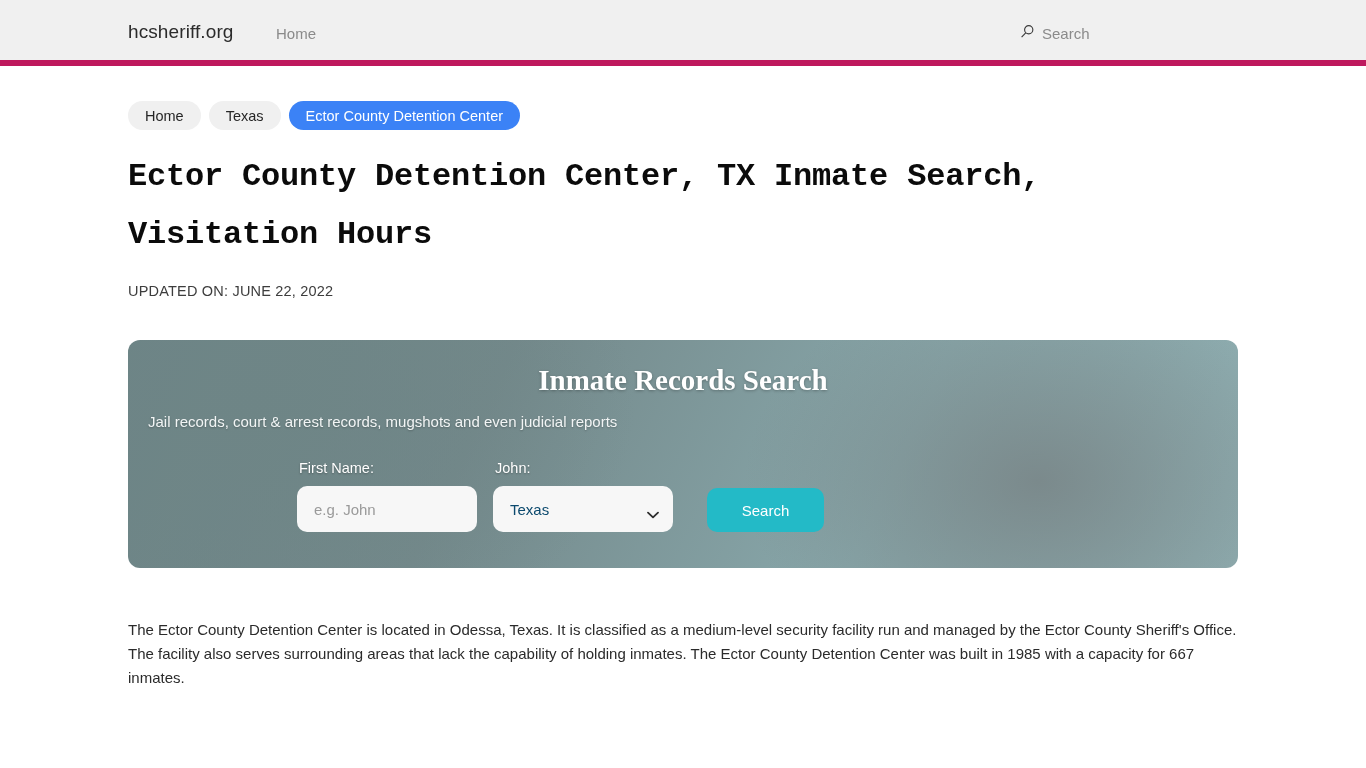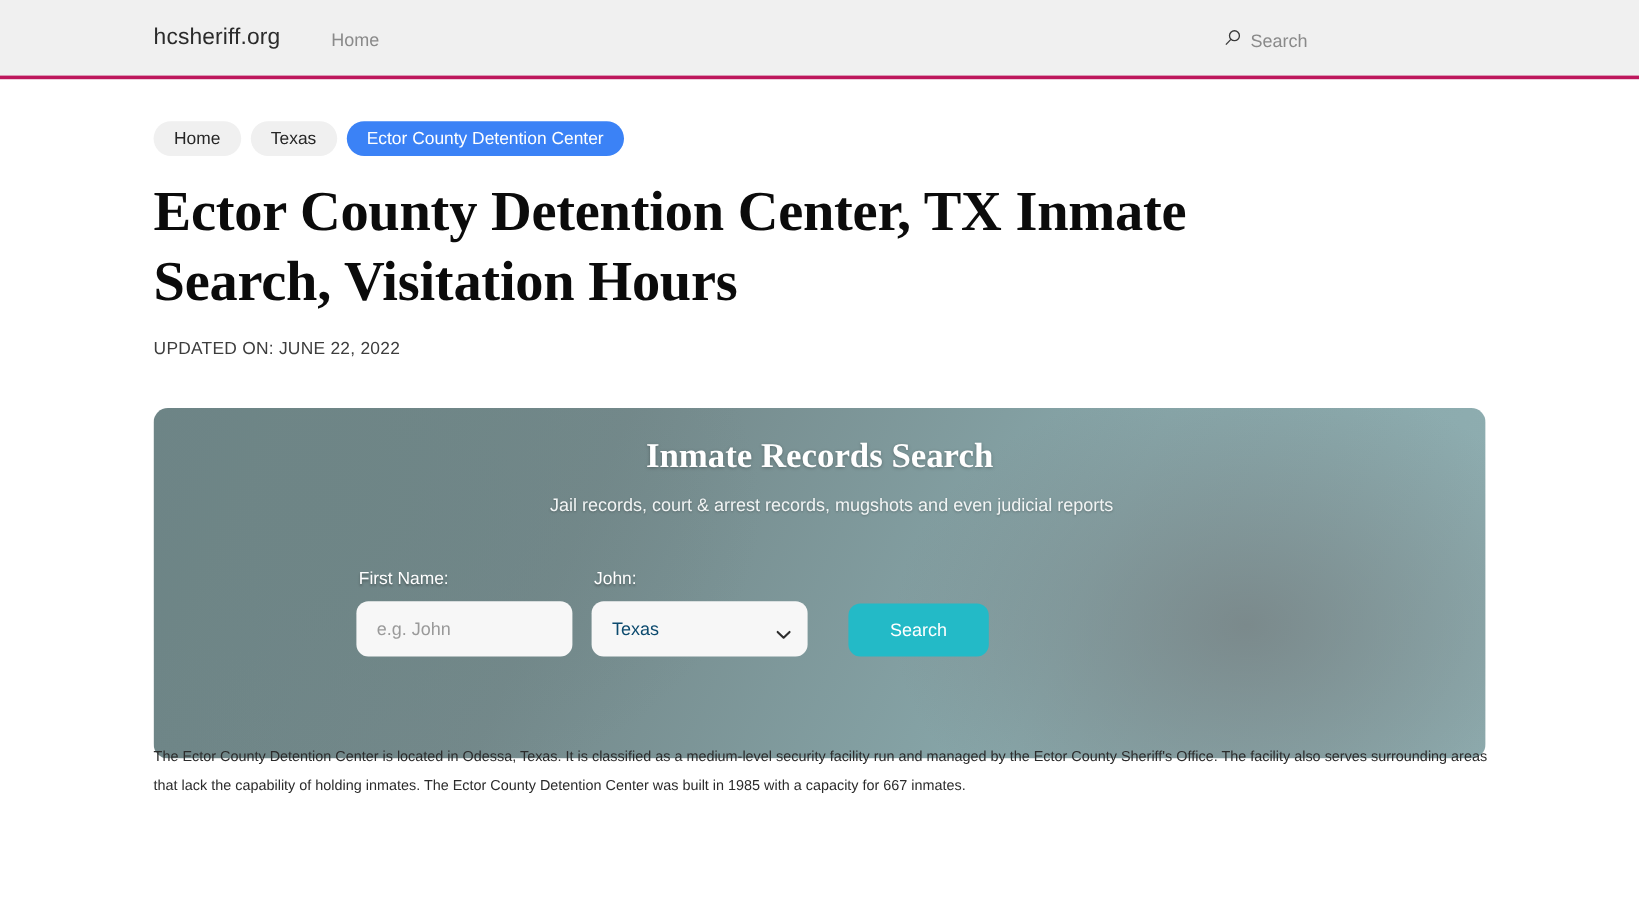--- a/index.html
+++ b/index.html
@@ -9,21 +9,21 @@
     background: #ffffff;
     font-family: "Liberation Sans", sans-serif;
     overflow: hidden;
   }
 
   
   .topbar {
     position: absolute; left: 0; top: 0;
     width: 1366px; height: 66px;
     background: #f0f0f0;
-    border-bottom: 3px solid #be185d;
+    border-bottom: 6px solid #be185d;
     text-decoration: underline;
   }
   .brand {
     position: absolute; left: 128px; top: 21px;
     font-size: 19px; color: #2b2b2b; letter-spacing: .1px;
     text-decoration: none;
   }
   .nav-home {
     position: absolute; left: 276px; top: 25px;
     font-size: 15px; color: #8a8a8a; text-decoration: none;
@@ -49,63 +49,62 @@
     background: #f0f0f0;
     text-decoration: none; white-space: nowrap;
   }
   .pill.active { background: #3b82f6; color: #ffffff; }
 
   
   .page-title {
     position: absolute; left: 128px; top: 148px;
     width: 990px;
     margin: 0;
-    font-family: Liberation Serif, serif;
+    font-family: Liberation Mono, monospace;
     font-weight: bold;
-    font-size: 47px;
+    font-size: 32px;
     line-height: 58px;
     letter-spacing: -.2px;
     color: #0b0b0b;
   }
   .updated {
     position: absolute; left: 128px; top: 283px;
     font-size: 14.5px; color: #3d3d3d; letter-spacing: .2px; text-align: center;
   }
 
   
   .hero {
     position: absolute; left: 128px; top: 340px;
-    width: 1110px; height: 292px;
+    width: 1110px; height: 228px;
     border-radius: 12px;
     overflow: hidden;
     background:
       radial-gradient(ellipse 420px 300px at 82% 62%, rgba(120,132,134,.85) 0%, rgba(140,171,174,0) 70%),
       radial-gradient(ellipse 520px 360px at 12% 28%, rgba(110,133,134,.95) 0%, rgba(110,133,134,0) 72%),
       linear-gradient(115deg, #6c8486 0%, #74898b 32%, #88a7aa 68%, #90afb2 100%);
   }
   .hero-title {
     position: absolute; left: 0; top: 24px; width: 100%;
     text-align: center;
     font-family: "Liberation Serif", serif;
     font-weight: bold;
     font-size: 29px;
     color: #ffffff;
     text-shadow: 0 1px 3px rgba(0,0,0,.28);
   }
   .hero-sub {
     position: absolute; left: 0; top: 73px; width: 100%;
-    text-align: center;
     font-size: 15px; color: #f2f5f5;
     text-shadow: 0 1px 2px rgba(0,0,0,.25);
     padding-left: 20px;
   }
 
   .form-row {
     position: absolute; left: 169px; top: 120px;
-    display: flex; align-items: flex-end; gap: 16px; margin-top: 15px;
+    display: flex; align-items: flex-end; gap: 16px;
   }
   .field { display: flex; flex-direction: column; }
   .field-label {
     font-size: 14.5px; color: #ffffff;
     margin-bottom: 10px; padding-left: 2px;
     text-shadow: 0 1px 2px rgba(0,0,0,.3);
   }
   .txt-input, .sel-input {
     width: 180px; height: 46px;
     border: none; outline: none;
@@ -136,21 +135,21 @@
     cursor: pointer;
   }
 
   
   .body-copy {
     position: absolute; left: 128px; top: 618px;
     width: 1112px;
   }
   .body-copy p {
     margin: 0 0 18px 0;
-    font-size: 12px;
+    font-size: 15px;
     line-height: 24px;
     color: #2b2b2b;
   }
 </style>
 </head>
 <body>
 
 <div class="topbar">
   <a class="brand" href="#">hcsheriff.org</a>
   <a class="nav-home" href="#">Home</a>

